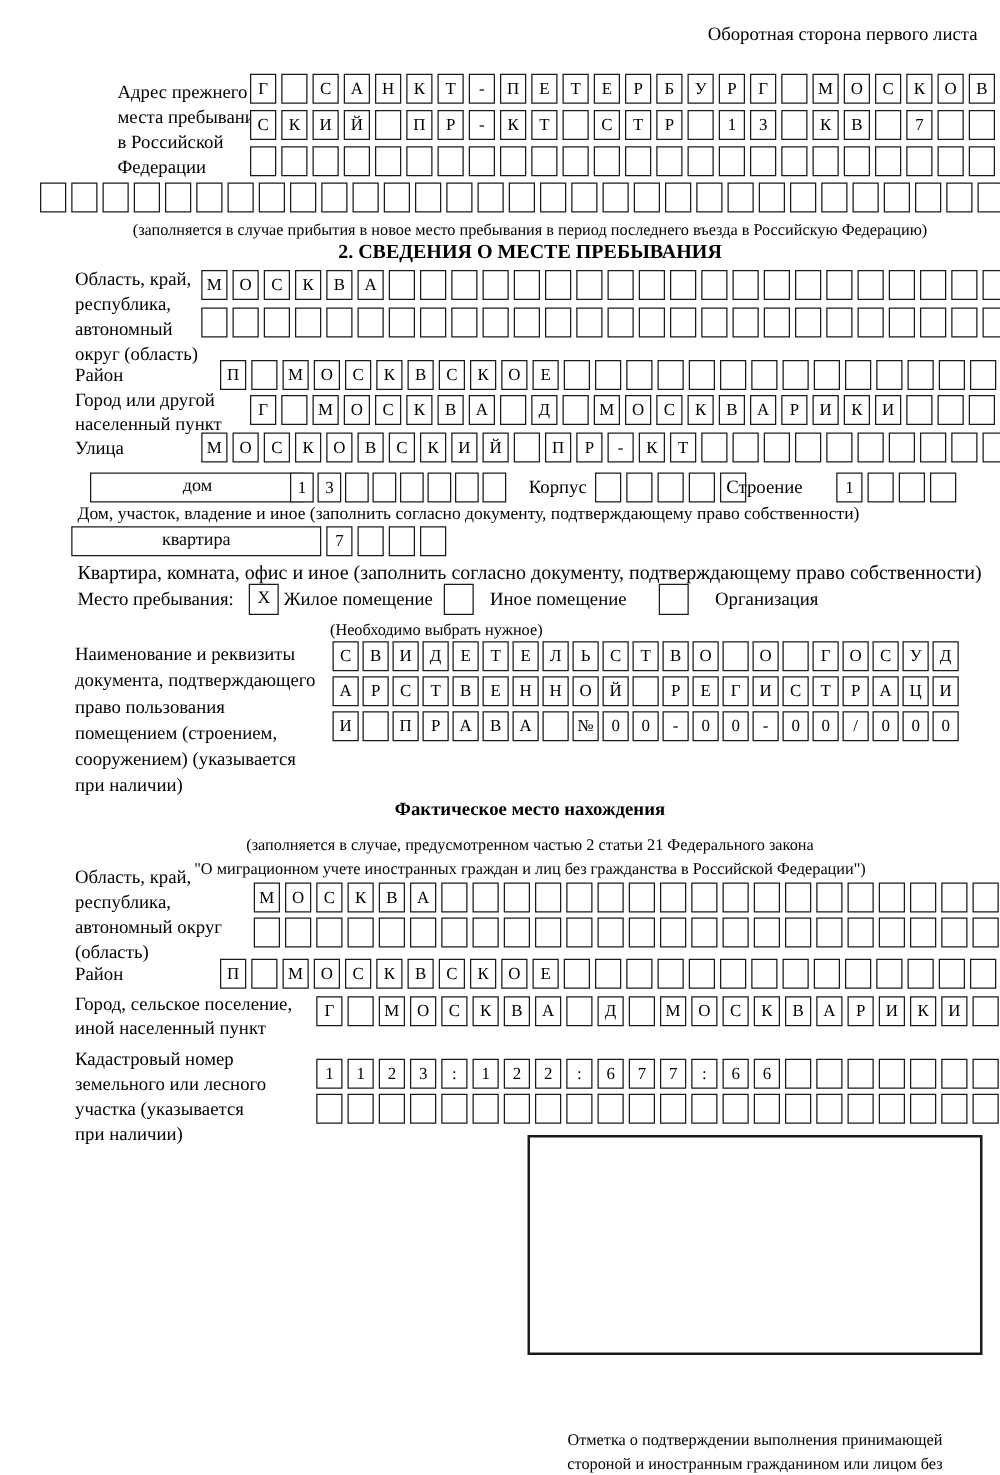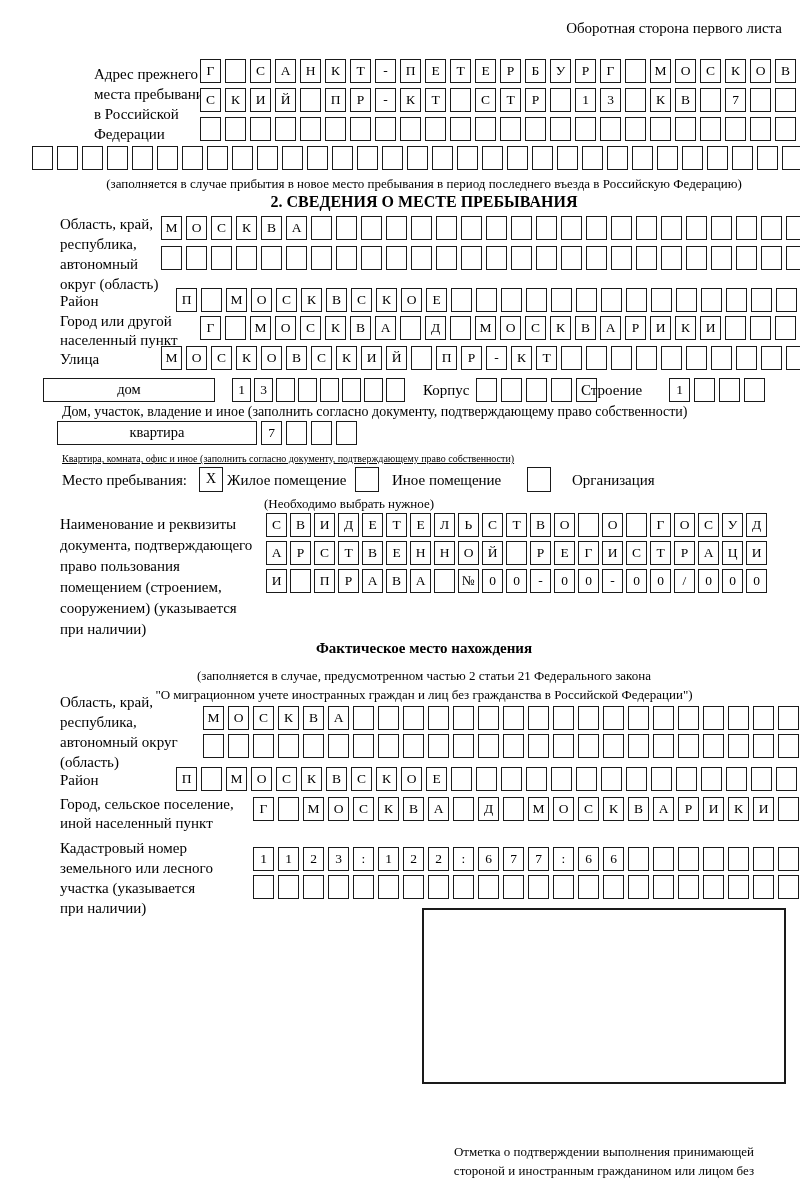--- a/index.html
+++ b/index.html
@@ -51,31 +51,31 @@
   <div class="lbl" style="top:291px;left:36px;">Район</div>
   <div class="cells" style="top:288px;left:152px;"><span class="cell">П</span><span class="cell"></span><span class="cell">М</span><span class="cell">О</span><span class="cell">С</span><span class="cell">К</span><span class="cell">В</span><span class="cell">С</span><span class="cell">К</span><span class="cell">О</span><span class="cell">Е</span><span class="cell"></span><span class="cell"></span><span class="cell"></span><span class="cell"></span><span class="cell"></span><span class="cell"></span><span class="cell"></span><span class="cell"></span><span class="cell"></span><span class="cell"></span><span class="cell"></span><span class="cell"></span><span class="cell"></span><span class="cell"></span></div>
 
   <div class="lbl" style="top:312px;left:36px;line-height:19px;">Город или другой
 населенный пункт</div>
   <div class="cells" style="top:316px;left:176px;"><span class="cell">Г</span><span class="cell"></span><span class="cell">М</span><span class="cell">О</span><span class="cell">С</span><span class="cell">К</span><span class="cell">В</span><span class="cell">А</span><span class="cell"></span><span class="cell">Д</span><span class="cell"></span><span class="cell">М</span><span class="cell">О</span><span class="cell">С</span><span class="cell">К</span><span class="cell">В</span><span class="cell">А</span><span class="cell">Р</span><span class="cell">И</span><span class="cell">К</span><span class="cell">И</span><span class="cell"></span><span class="cell"></span><span class="cell"></span></div>
 
   <div class="lbl" style="top:349px;left:36px;">Улица</div>
   <div class="cells" style="top:346px;left:137px;"><span class="cell">М</span><span class="cell">О</span><span class="cell">С</span><span class="cell">К</span><span class="cell">О</span><span class="cell">В</span><span class="cell">С</span><span class="cell">К</span><span class="cell">И</span><span class="cell">Й</span><span class="cell"></span><span class="cell">П</span><span class="cell">Р</span><span class="cell">-</span><span class="cell">К</span><span class="cell">Т</span><span class="cell"></span><span class="cell"></span><span class="cell"></span><span class="cell"></span><span class="cell"></span><span class="cell"></span><span class="cell"></span><span class="cell"></span><span class="cell"></span><span class="cell"></span></div>
 
-  <div class="rect" style="top:378px;left:19px;width:172px;">дом</div>
+  <div class="rect" style="top:378px;left:48px;width:172px;">дом</div>
   <div class="cells narrow" style="top:378px;left:208px;"><span class="cell">1</span><span class="cell">3</span><span class="cell"></span><span class="cell"></span><span class="cell"></span><span class="cell"></span><span class="cell"></span><span class="cell"></span></div>
   <div class="lbl" style="top:380px;left:399px;">Корпус</div>
   <div class="cells" style="top:378px;left:452px;"><span class="cell"></span><span class="cell"></span><span class="cell"></span><span class="cell"></span><span class="cell"></span></div>
   <div class="lbl" style="top:380px;left:557px;">Строение</div>
   <div class="cells" style="top:378px;left:645px;"><span class="cell">1</span><span class="cell"></span><span class="cell"></span><span class="cell"></span></div>
   <div class="lbl" style="top:402px;left:38px;font-size:14px;">Дом, участок, владение и иное (заполнить согласно документу, подтверждающему право собственности)</div>
 
   <div class="rect" style="top:421px;left:33px;width:200px;">квартира</div>
   <div class="cells" style="top:421px;left:237px;"><span class="cell">7</span><span class="cell"></span><span class="cell"></span><span class="cell"></span></div>
-  <div class="lbl" style="top:449px;left:38px;font-size:10px;text-decoration:underline;">Квартира, комната, офис и иное (заполнить согласно документу, подтверждающему право собственности)</div>
+  <div class="lbl" style="top:449px;left:38px;font-size:16px;">Квартира, комната, офис и иное (заполнить согласно документу, подтверждающему право собственности)</div>
 
   <div class="lbl" style="top:470px;left:38px;">Место пребывания:</div>
   <div class="chk" style="top:467px;left:175px;">X</div>
   <div class="lbl" style="top:470px;left:203px;">Жилое помещение</div>
   <div class="chk" style="top:467px;left:331px;"></div>
   <div class="lbl" style="top:470px;left:368px;">Иное помещение</div>
   <div class="chk" style="top:467px;left:503px;"></div>
   <div class="lbl" style="top:470px;left:548px;">Организация</div>
   <div class="lbl sm" style="top:495px;left:240px;">(Необходимо выбрать нужное)</div>
 

